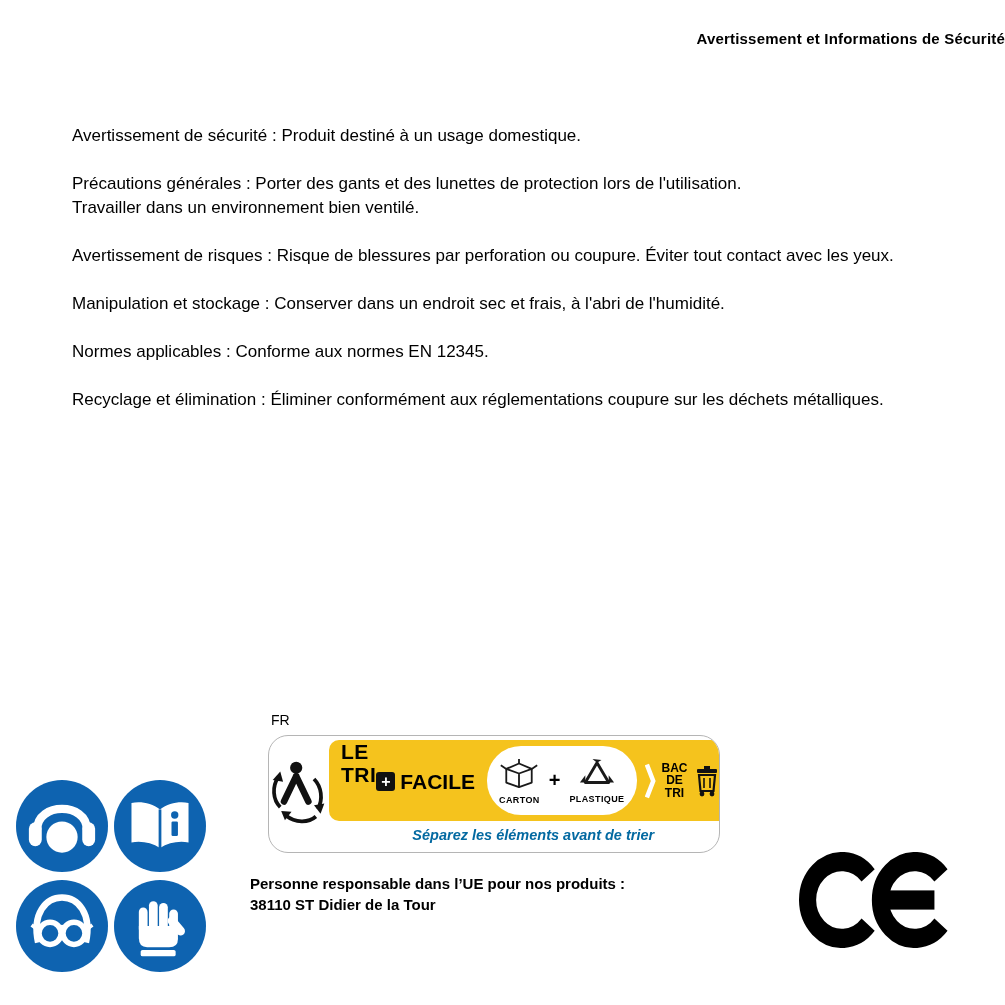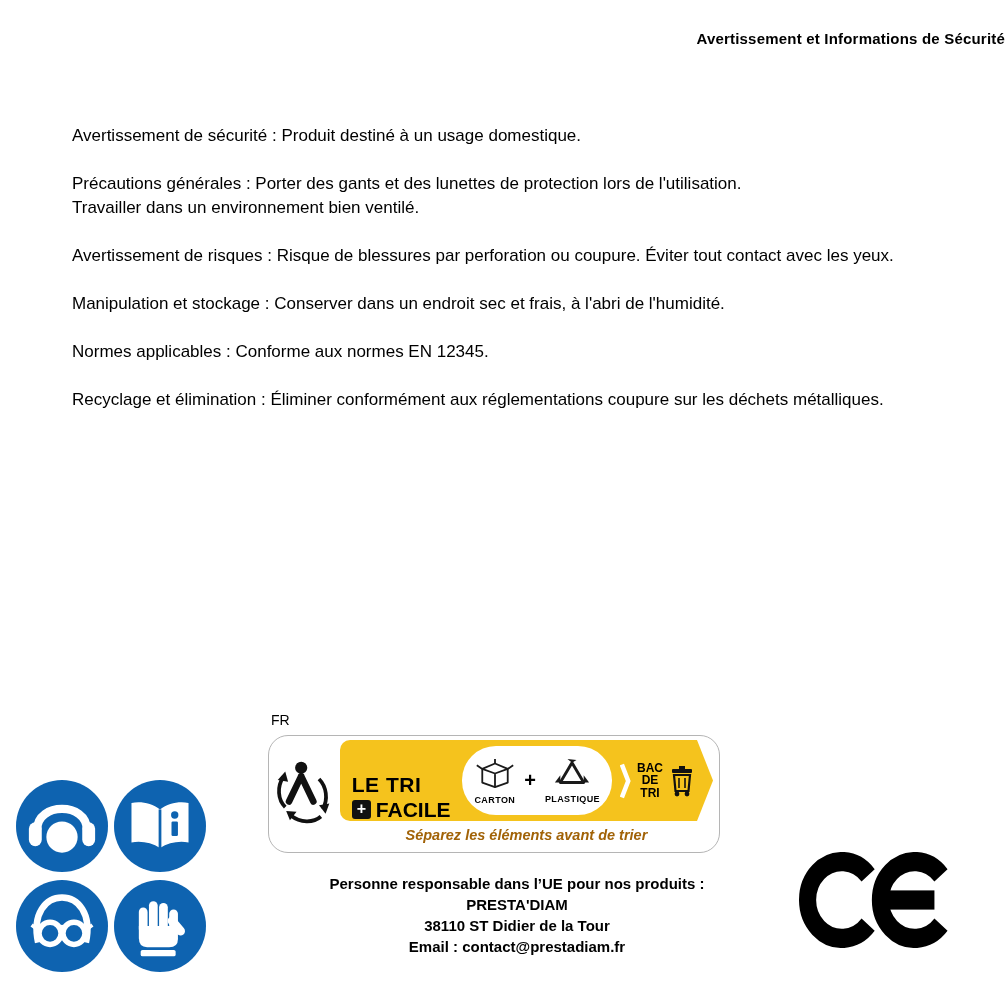--- a/index.html
+++ b/index.html
@@ -24,34 +24,34 @@
     position:absolute;left:268px;top:735px;width:452px;height:118px;background:#fff;
     border:1.5px solid #b5b5b5;border-radius:20px;box-sizing:border-box;display:flex;overflow:hidden;
   }
   .triman-zone{width:82px;display:flex;align-items:center;justify-content:center;}
   .triman-zone svg{width:60px;height:70px;}
   .tri-right{flex:1;display:flex;flex-direction:column;padding:4px 6px 3px 0;box-sizing:border-box;}
   .tri-top{
     flex:1;display:flex;align-items:stretch;background:#f5c31d;border-radius:10px 0 0 10px;
     clip-path:polygon(0 0,calc(100% - 16px) 0,100% 50%,calc(100% - 16px) 100%,0 100%);
   }
-  .le-tri{display:flex;flex-direction:column;justify-content:flex-end;padding:0 10px 0 12px;}
+  .le-tri{display:flex;justify-content:flex-start;padding:0 10px 0 12px;}
   .lt1{font-size:21px;font-weight:bold;letter-spacing:.5px;line-height:1.1;}
   .lt2{display:flex;align-items:center;gap:5px;font-size:21px;font-weight:bold;line-height:1.1;margin-top:2px;}
   .plusbox{width:19px;height:19px;background:#111;color:#fff;border-radius:3px;display:flex;align-items:center;justify-content:center;font-size:16px;font-weight:bold;line-height:1;}
   .materials{background:#fff;border-radius:34px;margin:6px 2px;display:flex;align-items:center;padding:0 12px;gap:9px;}
   .mat{display:flex;flex-direction:column;align-items:center;gap:5px;}
   .mat-label{font-size:9px;font-weight:bold;letter-spacing:.4px;}
   .plus-mid{font-size:20px;font-weight:bold;}
   .bac{display:flex;align-items:center;gap:6px;padding:0 18px 0 6px;}
   .bac-text{font-size:12px;font-weight:bold;line-height:1.05;text-align:center;}
-  .tagline{height:28px;display:flex;align-items:center;justify-content:center;font-style:italic;font-weight:bold;font-size:14.5px;color:#a16207;}
+  .tagline{height:28px;display:flex;align-items:center;justify-content:center;font-style:italic;font-weight:bold;font-size:14.5px;color:#0369a1;}
 
   
-  .address{position:absolute;left:267px;width:500px;top:873px;text-align:center;font-weight:bold;font-size:15px;line-height:21px;}
+  .address{position:absolute;left:250px;width:500px;top:873px;text-align:left;font-weight:bold;font-size:15px;line-height:21px;}
 
   
   .ce{position:absolute;left:799px;top:852px;}
 </style>
 </head>
 <body>
 
 <div class="doc-title">Avertissement et Informations de Sécurité</div>
 
 <div class="content">
@@ -175,23 +175,21 @@
           <circle cx="18" cy="29" r="2.4" fill="#111"></circle>
         </svg>
       </div>
     </div>
     <div class="tagline">Séparez les éléments avant de trier</div>
   </div>
 </div>
 
 <div class="address">
   <div>Personne responsable dans l’UE pour nos produits :</div>
-  <div>PRESTA'DIAM</div>
   <div>38110 ST Didier de la Tour</div>
-  <div>Email : contact@prestadiam.fr</div>
 </div>
 
 <div class="ce">
   <svg viewBox="0 0 175 100" width="150" height="96" preserveAspectRatio="none">
     <path d="M 80.64 24.29 A 40 40 0 1 0 80.64 75.71" fill="none" stroke="#000" stroke-width="20"></path>
     <path d="M 165.64 24.29 A 40 40 0 1 0 165.64 75.71" fill="none" stroke="#000" stroke-width="20"></path>
     <rect x="95" y="40" width="63" height="20" fill="#000"></rect>
   </svg>
 </div>
 

